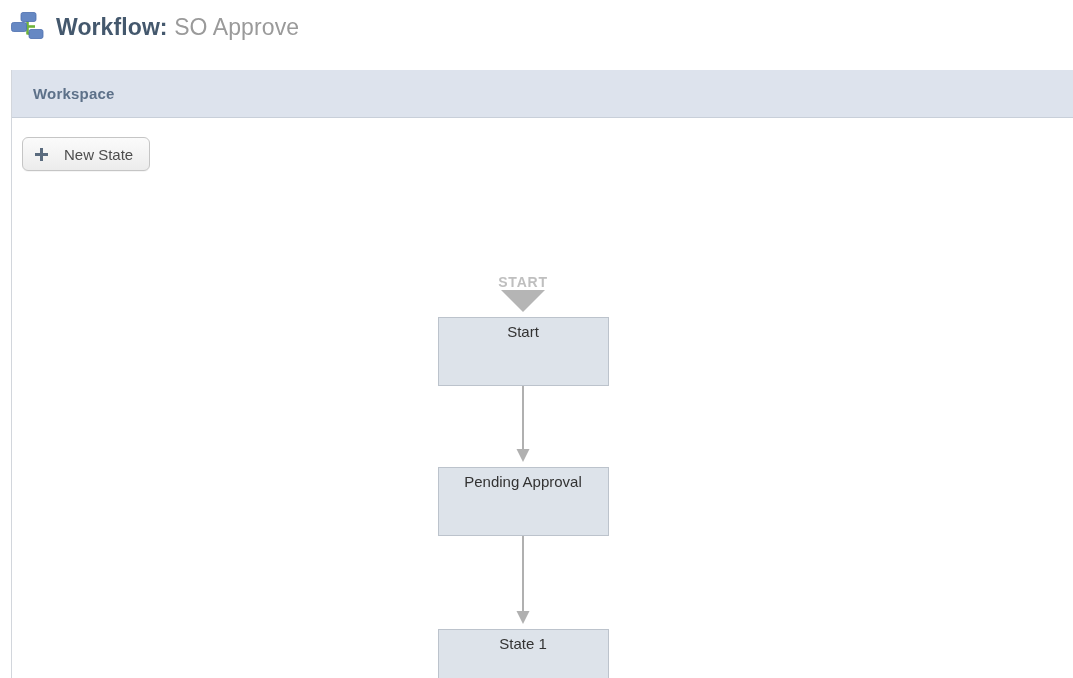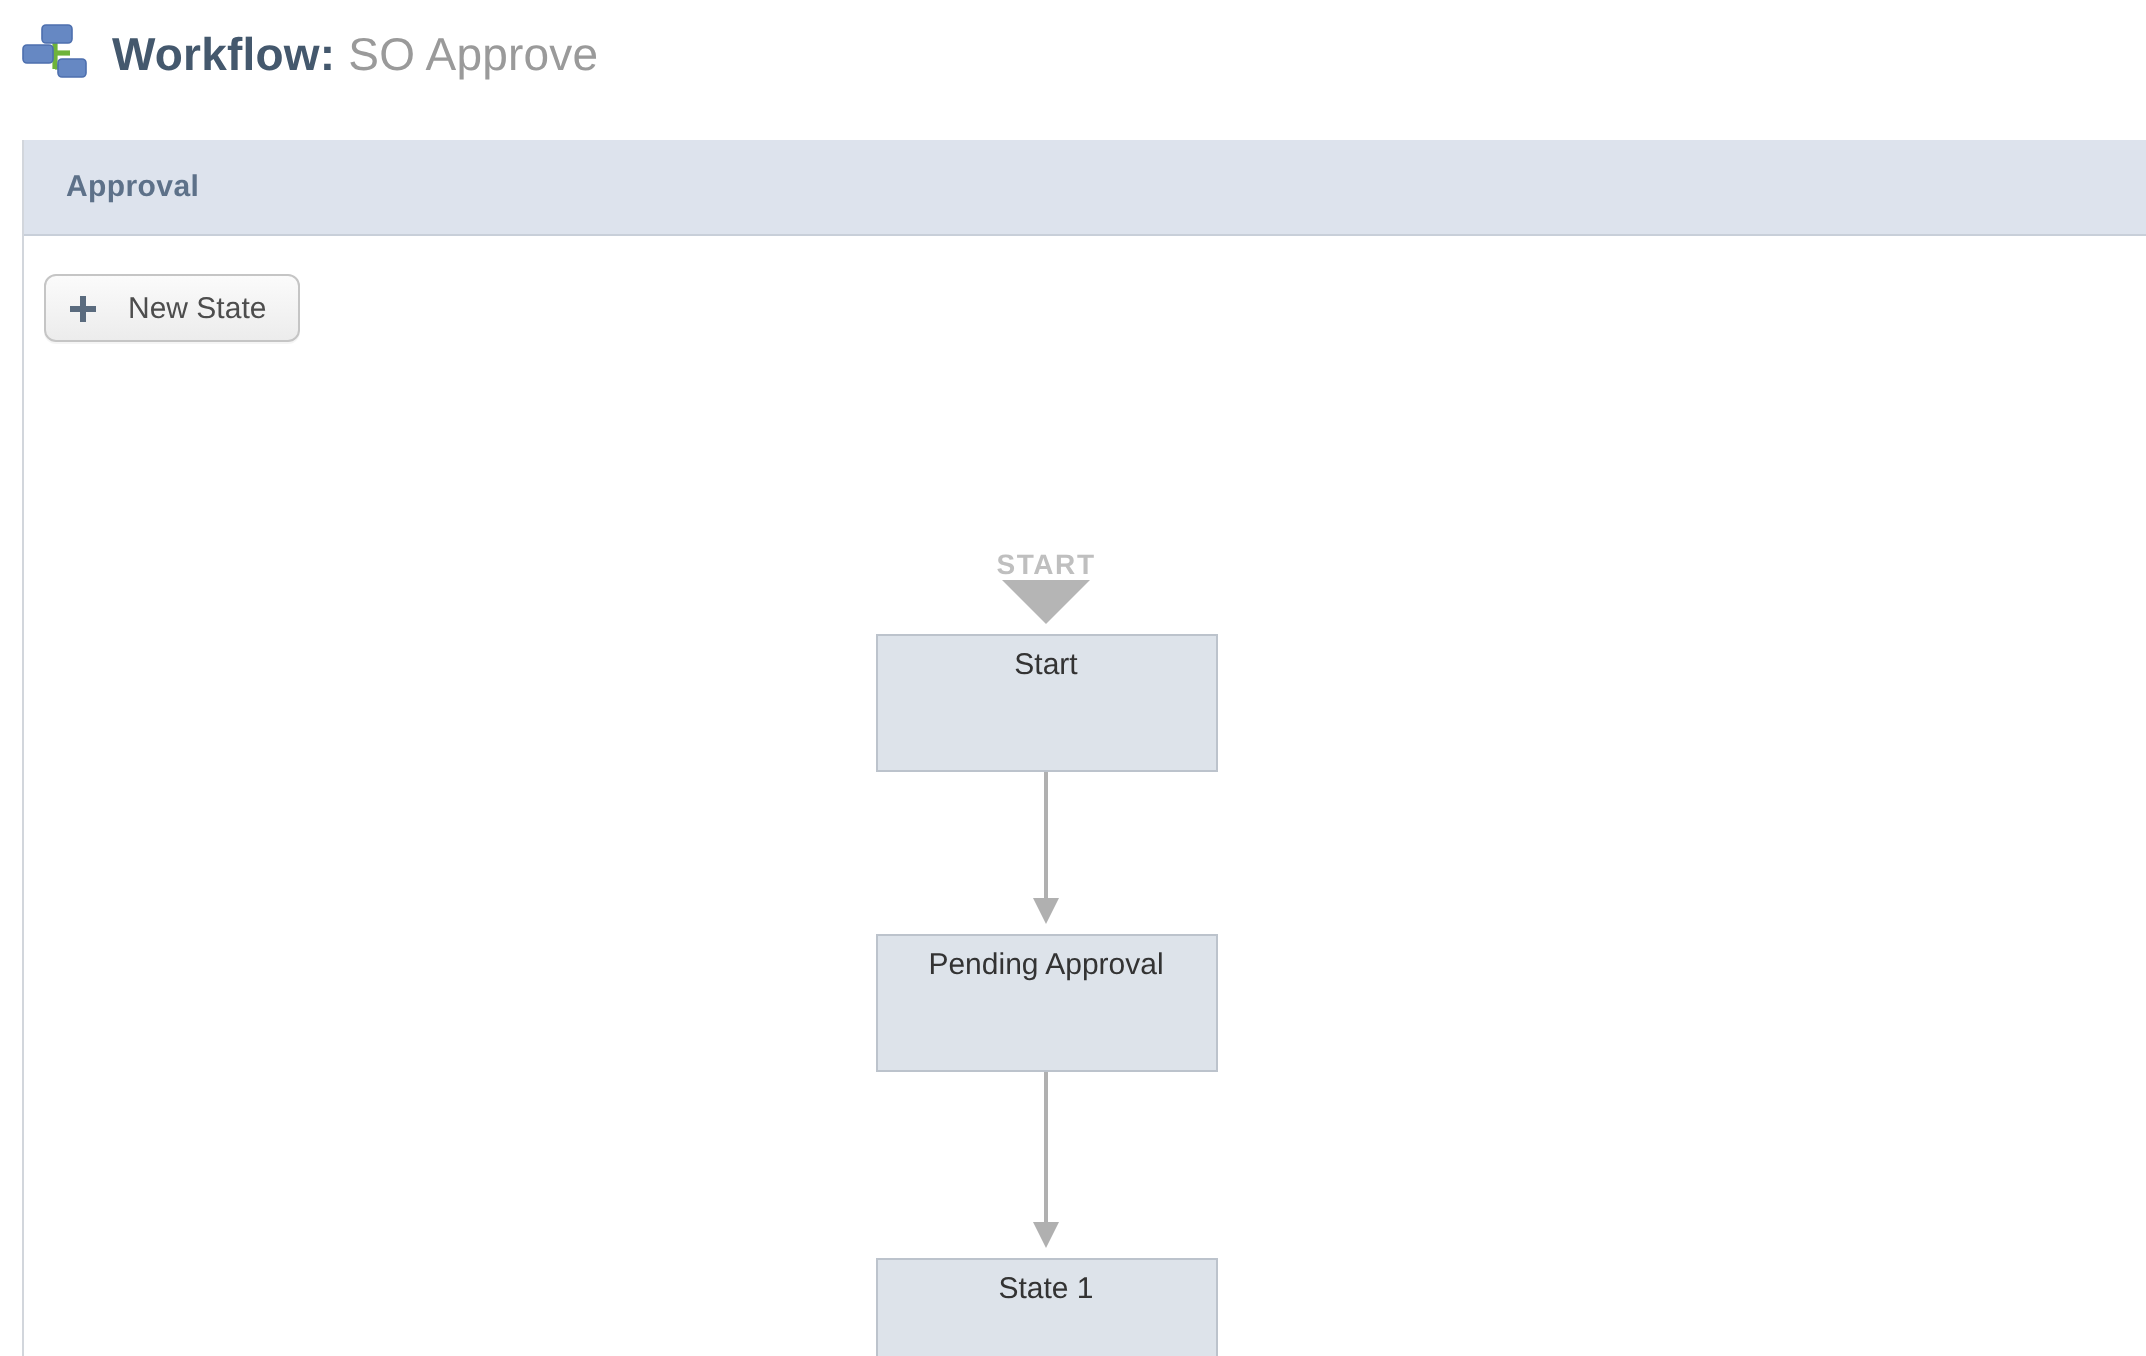--- a/index.html
+++ b/index.html
@@ -183,21 +183,21 @@
   </svg>
   <div class="page-title">
     <span class="title-strong">Workflow:</span>
     <span>SO Approve</span>
   </div>
 </div>
 
 <div class="panel">
 
   <div class="panel-header">
-    <span class="panel-header-title">Approval</span>
+    <span class="panel-header-title">Workspace</span>
   </div>
 
   <div class="toolbar">
     <button class="btn-new-state">
       <span class="plus-icon"></span>
       <span>New State</span>
     </button>
   </div>
 
   <div class="canvas">

